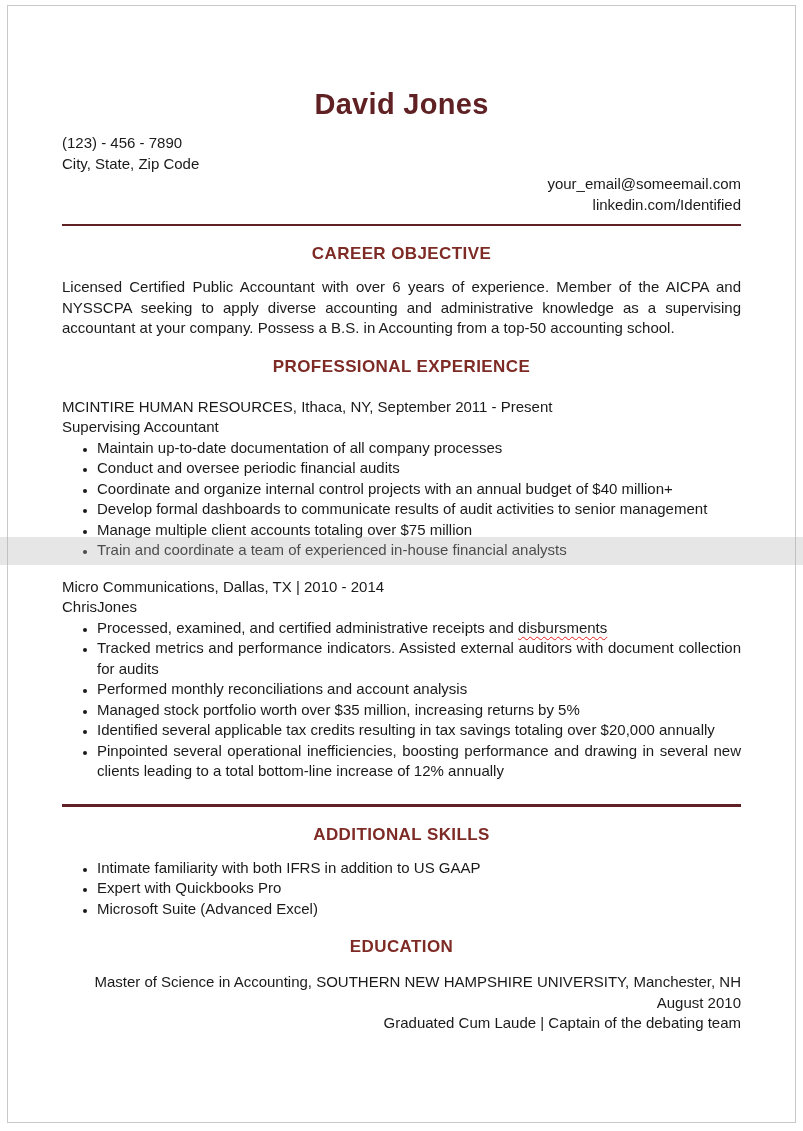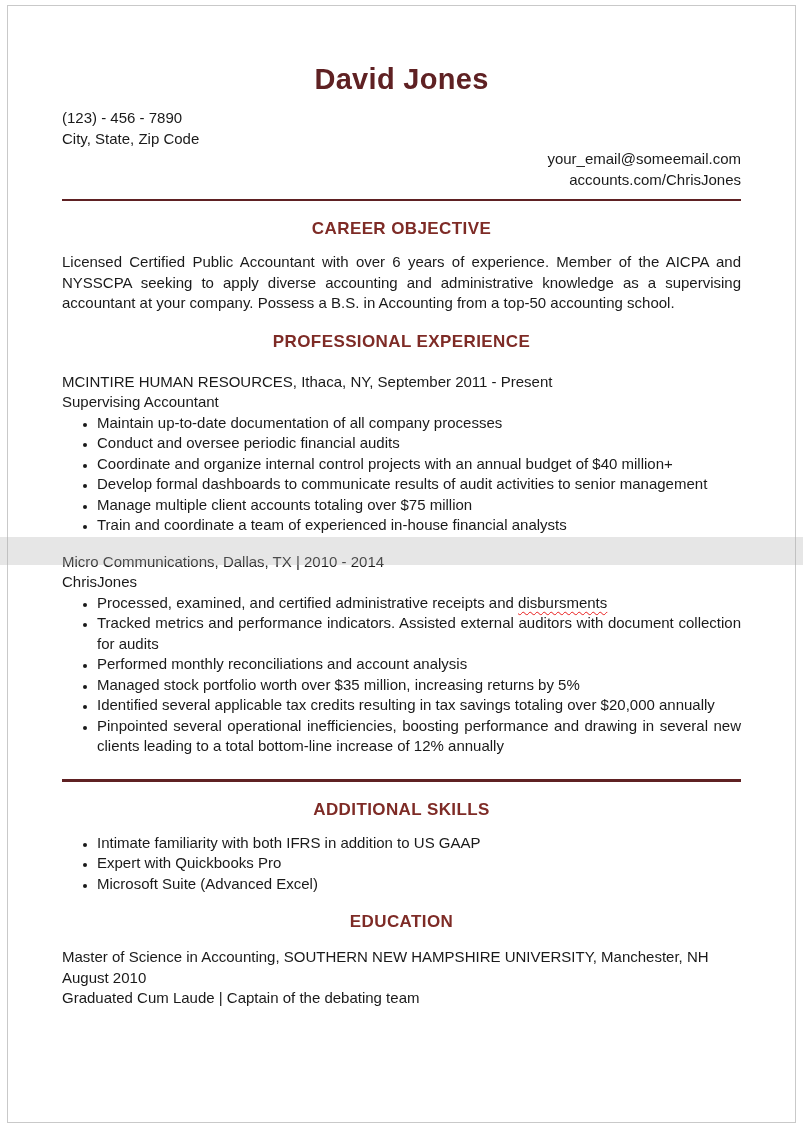--- a/index.html
+++ b/index.html
@@ -12,21 +12,21 @@
   html,body{margin:0;padding:0;}
   body{
     width:803px;height:1131px;position:relative;background:#ffffff;
     font-family:"Liberation Sans", sans-serif;color:#1a1a1a;
     font-size:15px;line-height:20.5px;overflow:hidden;
   }
   .page{
     position:absolute;top:5px;left:7px;right:7px;bottom:8px;
     border:1px solid var(--page_border);
     background:#ffffff;
-    padding:56px 54px 0 54px;
+    padding:81px 54px 0 54px;
     overflow:hidden;
   }
   h1.name{
     margin:0;text-align:center;font-size:29px;line-height:34px;
     font-weight:bold;color:var(--accent_dark);letter-spacing:.3px;
   }
   .contact-row{
     display:flex;justify-content:space-between;margin-top:12px;flex-direction:column;
   }
   .contact-col{display:flex;flex-direction:column;}
@@ -48,42 +48,42 @@
   .misspelled{
     text-decoration-line:underline;
     text-decoration-style:wavy;
     text-decoration-color:var(--squiggle);
     text-decoration-thickness:1px;
     text-underline-offset:3px;
   }
   .exp-title{margin-top:20px;}
   .skills-title{margin-top:24px;}
   .edu-title{margin-top:24px;}
-  .edu-lines{margin-top:15px;text-align:left;}
+  .edu-lines{margin-top:15px;text-align:right;}
   .band-overlay{
     position:absolute;left:0;right:0;top:537px;height:28px;
     background:rgba(178,178,178,0.32);
     pointer-events:none;
   }
 </style>
 </head>
 <body>
 
 <div class="page">
 
   <h1 class="name">David Jones</h1>
 
   <div class="contact-row">
     <div class="contact-col left">
       <span>(123) - 456 - 7890</span>
       <span>City, State, Zip Code</span>
     </div>
     <div class="contact-col right">
       <span>your_email@someemail.com</span>
-      <span>accounts.com/ChrisJones</span>
+      <span>linkedin.com/Identified</span>
     </div>
   </div>
 
   <hr class="rule">
 
   <h2 class="section-title">CAREER OBJECTIVE</h2>
   <p class="objective-body">Licensed Certified Public Accountant with over 6 years of experience. Member of the AICPA and NYSSCPA seeking to apply diverse accounting and administrative knowledge as a supervising accountant at your company. Possess a B.S. in Accounting from a top-50 accounting school.</p>
 
   <h2 class="section-title exp-title">PROFESSIONAL EXPERIENCE</h2>
 

